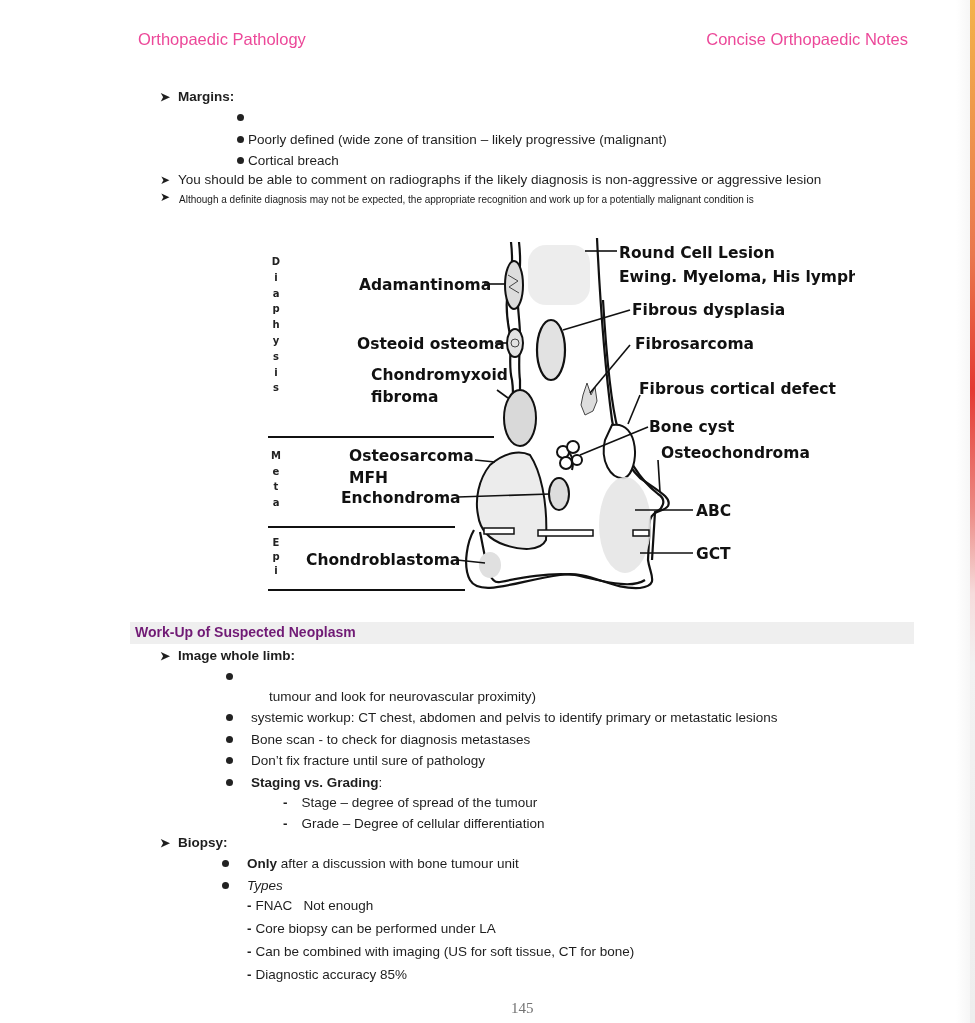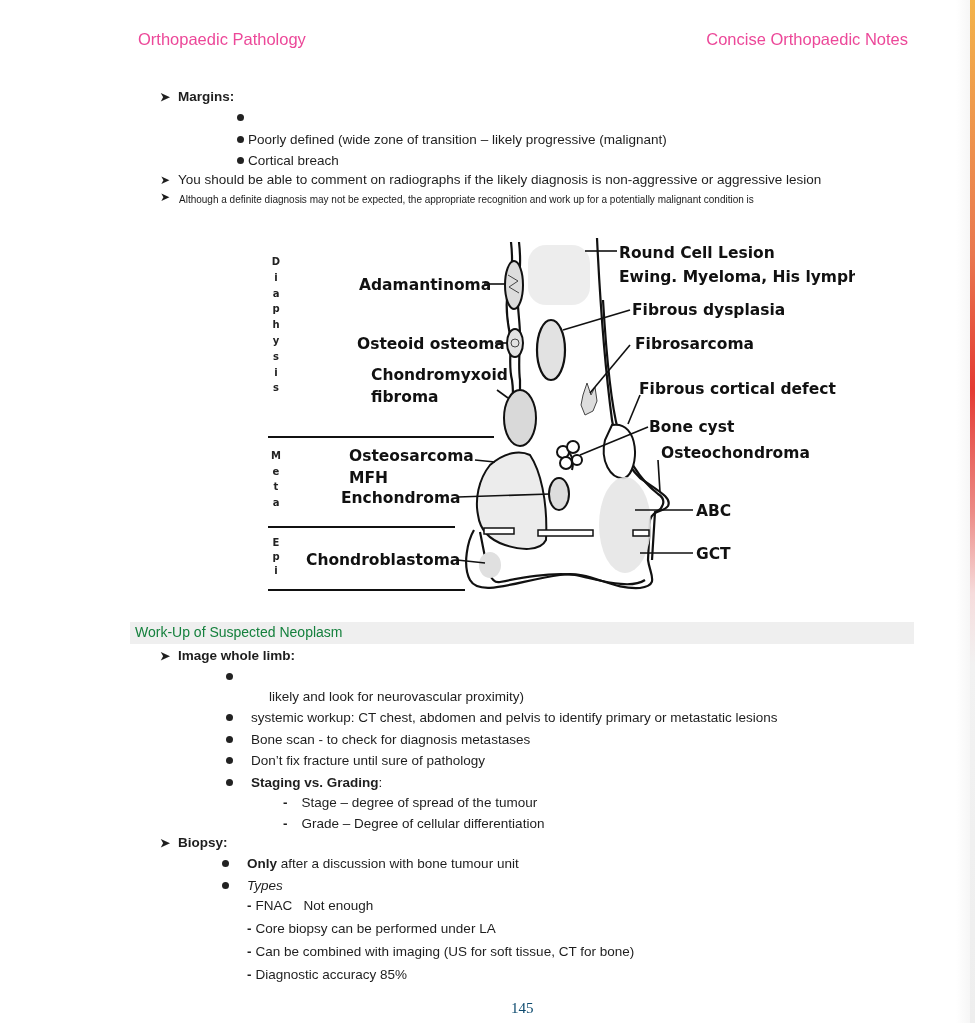--- a/index.html
+++ b/index.html
@@ -21,23 +21,23 @@
   .b { font-weight: bold; }
   .i { font-style: italic; }
   .arrow { display: inline-block; width: 18px; font-size: 12px; }
   .dot { display: inline-block; width: 7px; height: 7px; border-radius: 50%; background: #222; margin-right: 4px; vertical-align: 1px; }
   .dot.big { width: 7px; height: 7px; margin-right: 18px; }
   .dash { display: inline-block; margin-right: 14px; font-weight: bold; }
   .section-bar {
     position: absolute; left: 130px; top: 622px; width: 784px; height: 22px;
     background: #efefef;
   }
-  .section-title { position: absolute; left: 135px; top: 624px; font-size: 14px; font-weight: normal; color: #15803d; }
+  .section-title { position: absolute; left: 135px; top: 624px; font-size: 14px; font-weight: bold; color: #701a75; }
   .justify { position: absolute; left: 161px; top: 190px; width: 750px; font-size: 10px; line-height: 19px; text-align: justify; }
-  .page-num { position: absolute; left: 511px; top: 1000px; font-family: "Liberation Serif", serif; font-size: 15px; color: #0c4a6e; }
+  .page-num { position: absolute; left: 511px; top: 1000px; font-family: "Liberation Serif", serif; font-size: 15px; color: #737373; }
   svg text { font-family: "DejaVu Sans", sans-serif; }
   .lbl { font-size: 15.5px; font-weight: bold; fill: #111; font-family: "DejaVu Sans", sans-serif; }
   .side { font-size: 10px; font-weight: bold; fill: #222; font-family: "DejaVu Sans", sans-serif; }
 </style>
 </head>
 <body>
 
 <div class="edge-shadow"></div>
 <div class="edge-bar"></div>
 
@@ -178,21 +178,21 @@
   <text class="lbl" x="696" y="559">GCT</text>
 </svg>
 
 <div class="section-bar"></div>
 <div class="section-title">Work-Up of Suspected Neoplasm</div>
 
 <div class="txt b" style="left:160px; top:647px;">
   <span class="arrow">➤</span><span>Image whole limb:</span>
 </div>
 <div class="txt" style="left:226px; top:668px;"><span class="dot big"></span></div>
-<div class="txt" style="left:269px; top:688px;">likely and look for neurovascular proximity)</div>
+<div class="txt" style="left:269px; top:688px;">tumour and look for neurovascular proximity)</div>
 <div class="txt" style="left:226px; top:709px;"><span class="dot big"></span><span>systemic workup: CT chest, abdomen and pelvis to identify primary or metastatic lesions</span></div>
 <div class="txt" style="left:226px; top:731px;"><span class="dot big"></span><span>Bone scan - to check for diagnosis metastases</span></div>
 <div class="txt" style="left:226px; top:752px;"><span class="dot big"></span><span>Don’t fix fracture until sure of pathology</span></div>
 <div class="txt" style="left:226px; top:774px;"><span class="dot big"></span><span class="b">Staging vs. Grading</span><span>:</span></div>
 <div class="txt" style="left:283px; top:794px;"><span class="dash">-</span><span>Stage – degree of spread of the tumour</span></div>
 <div class="txt" style="left:283px; top:815px;"><span class="dash">-</span><span>Grade – Degree of cellular differentiation</span></div>
 
 <div class="txt b" style="left:160px; top:834px;">
   <span class="arrow">➤</span><span>Biopsy:</span>
 </div>

